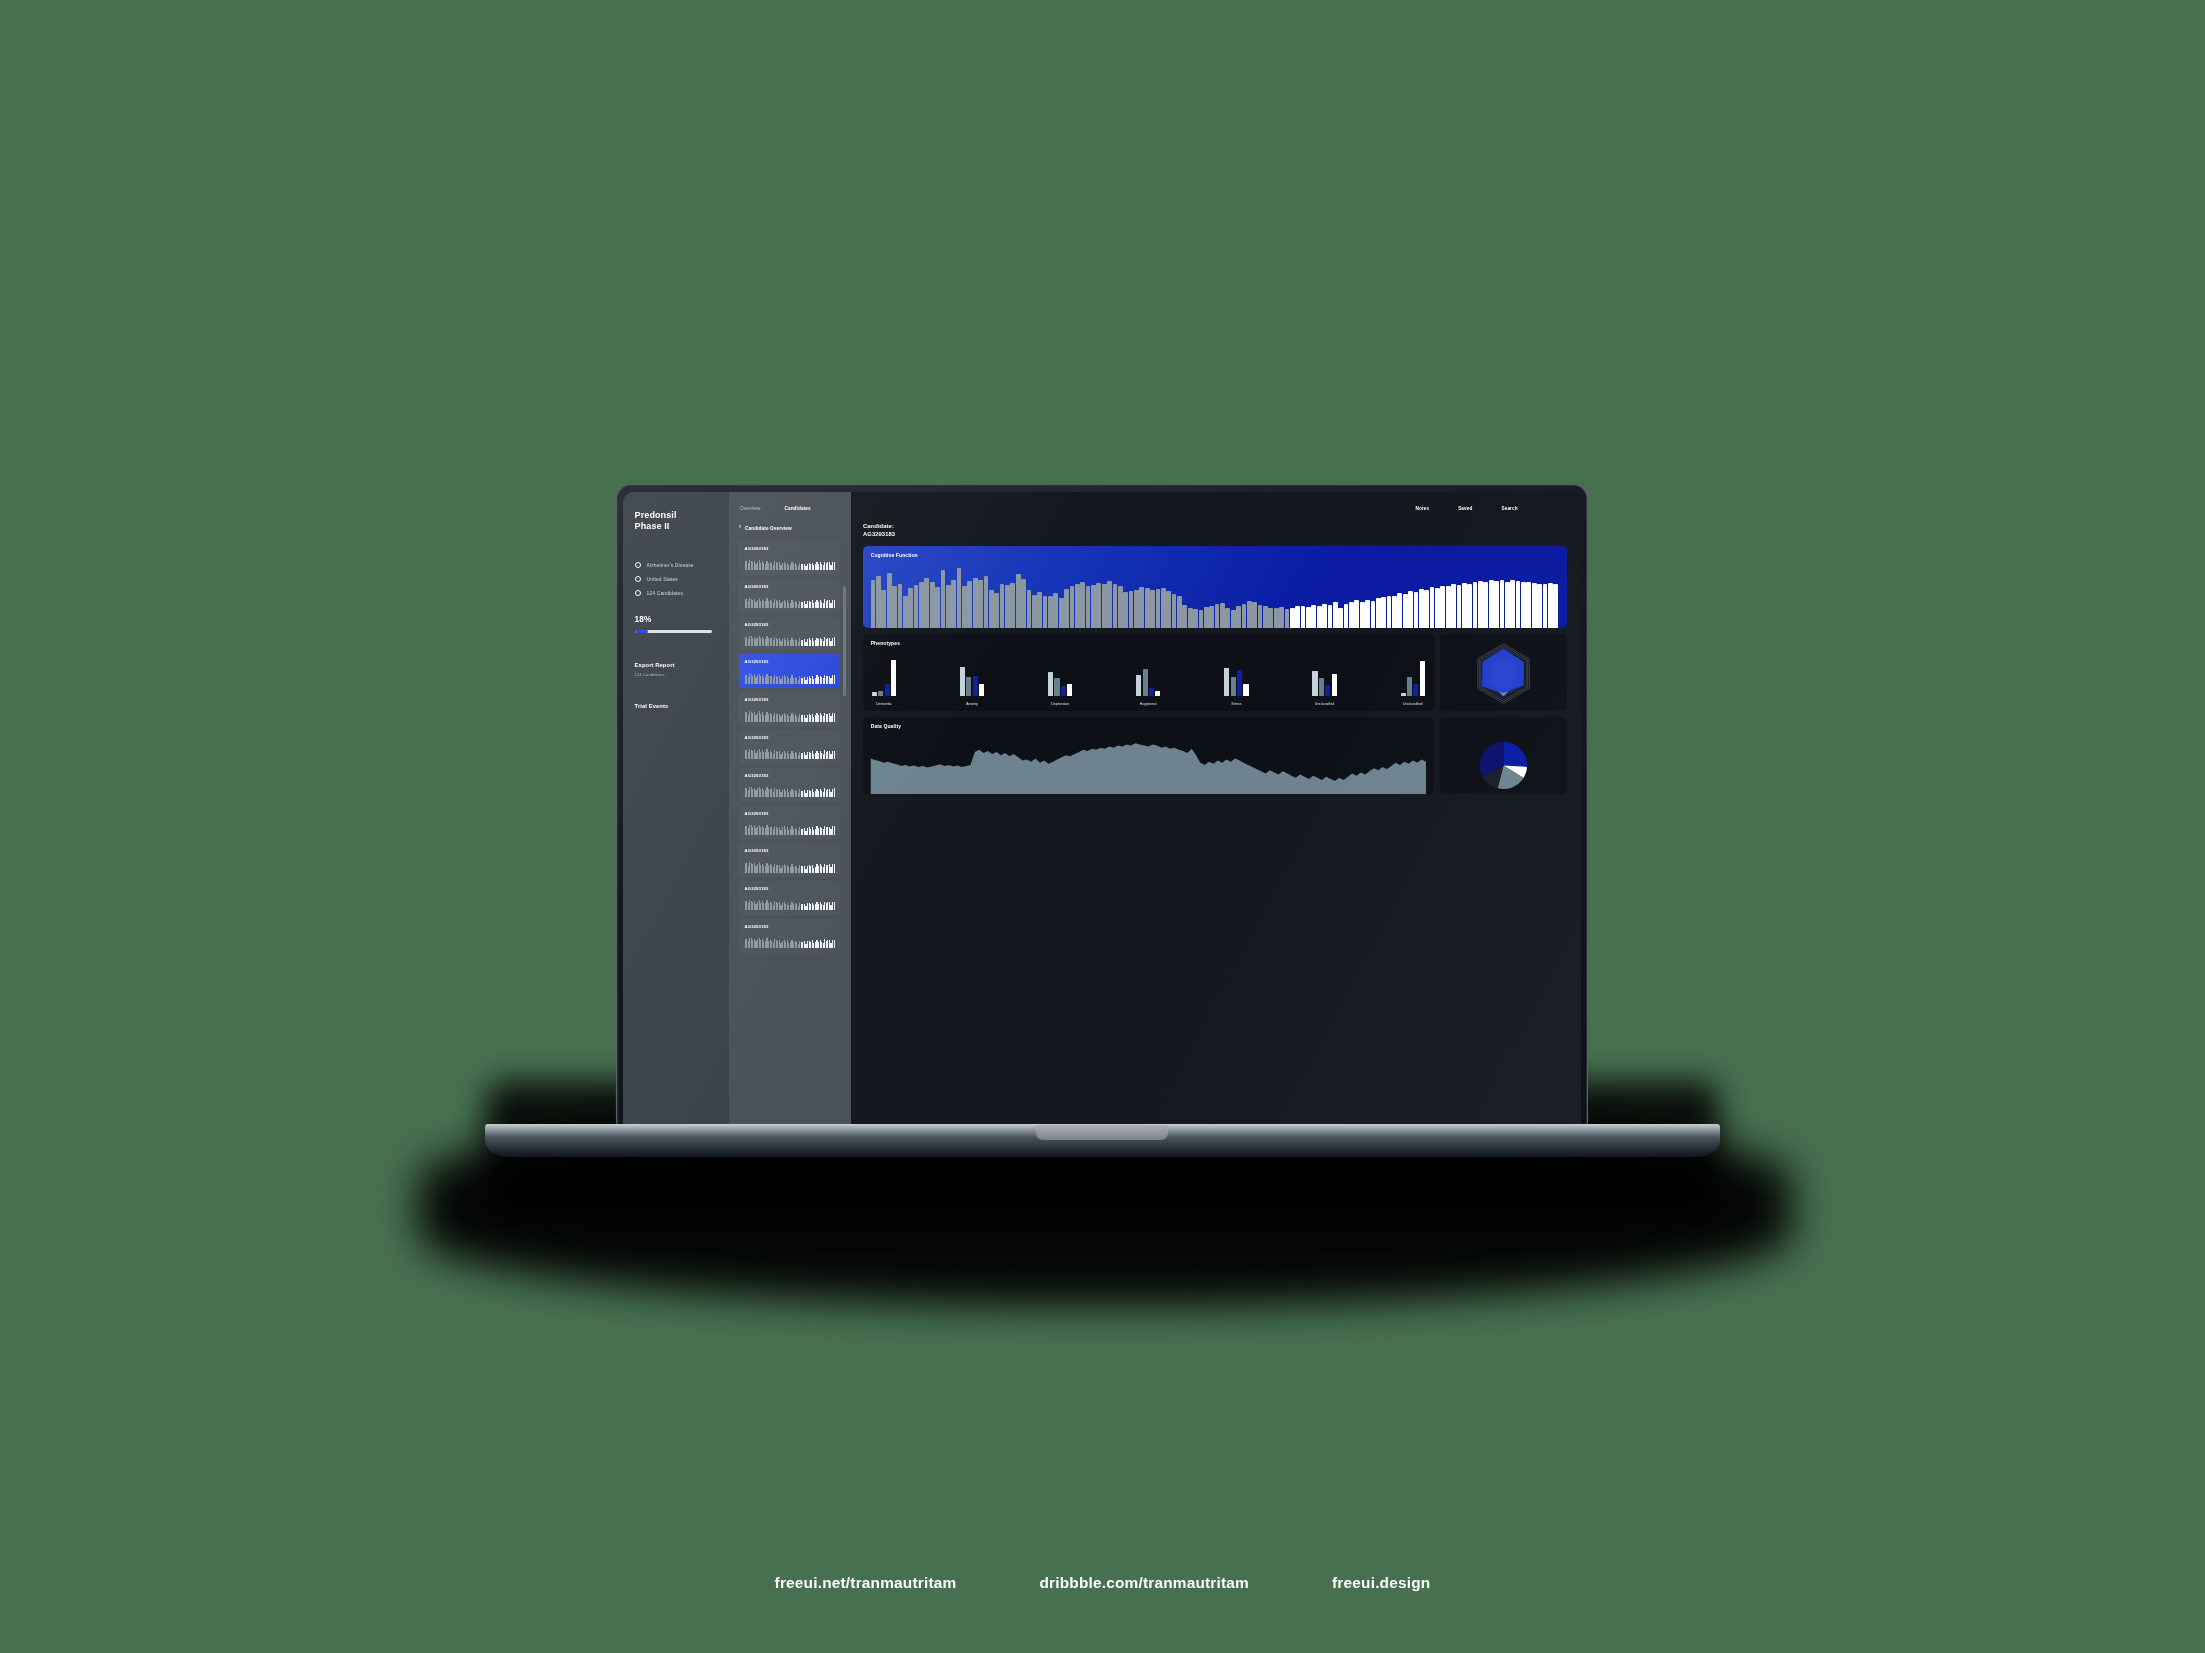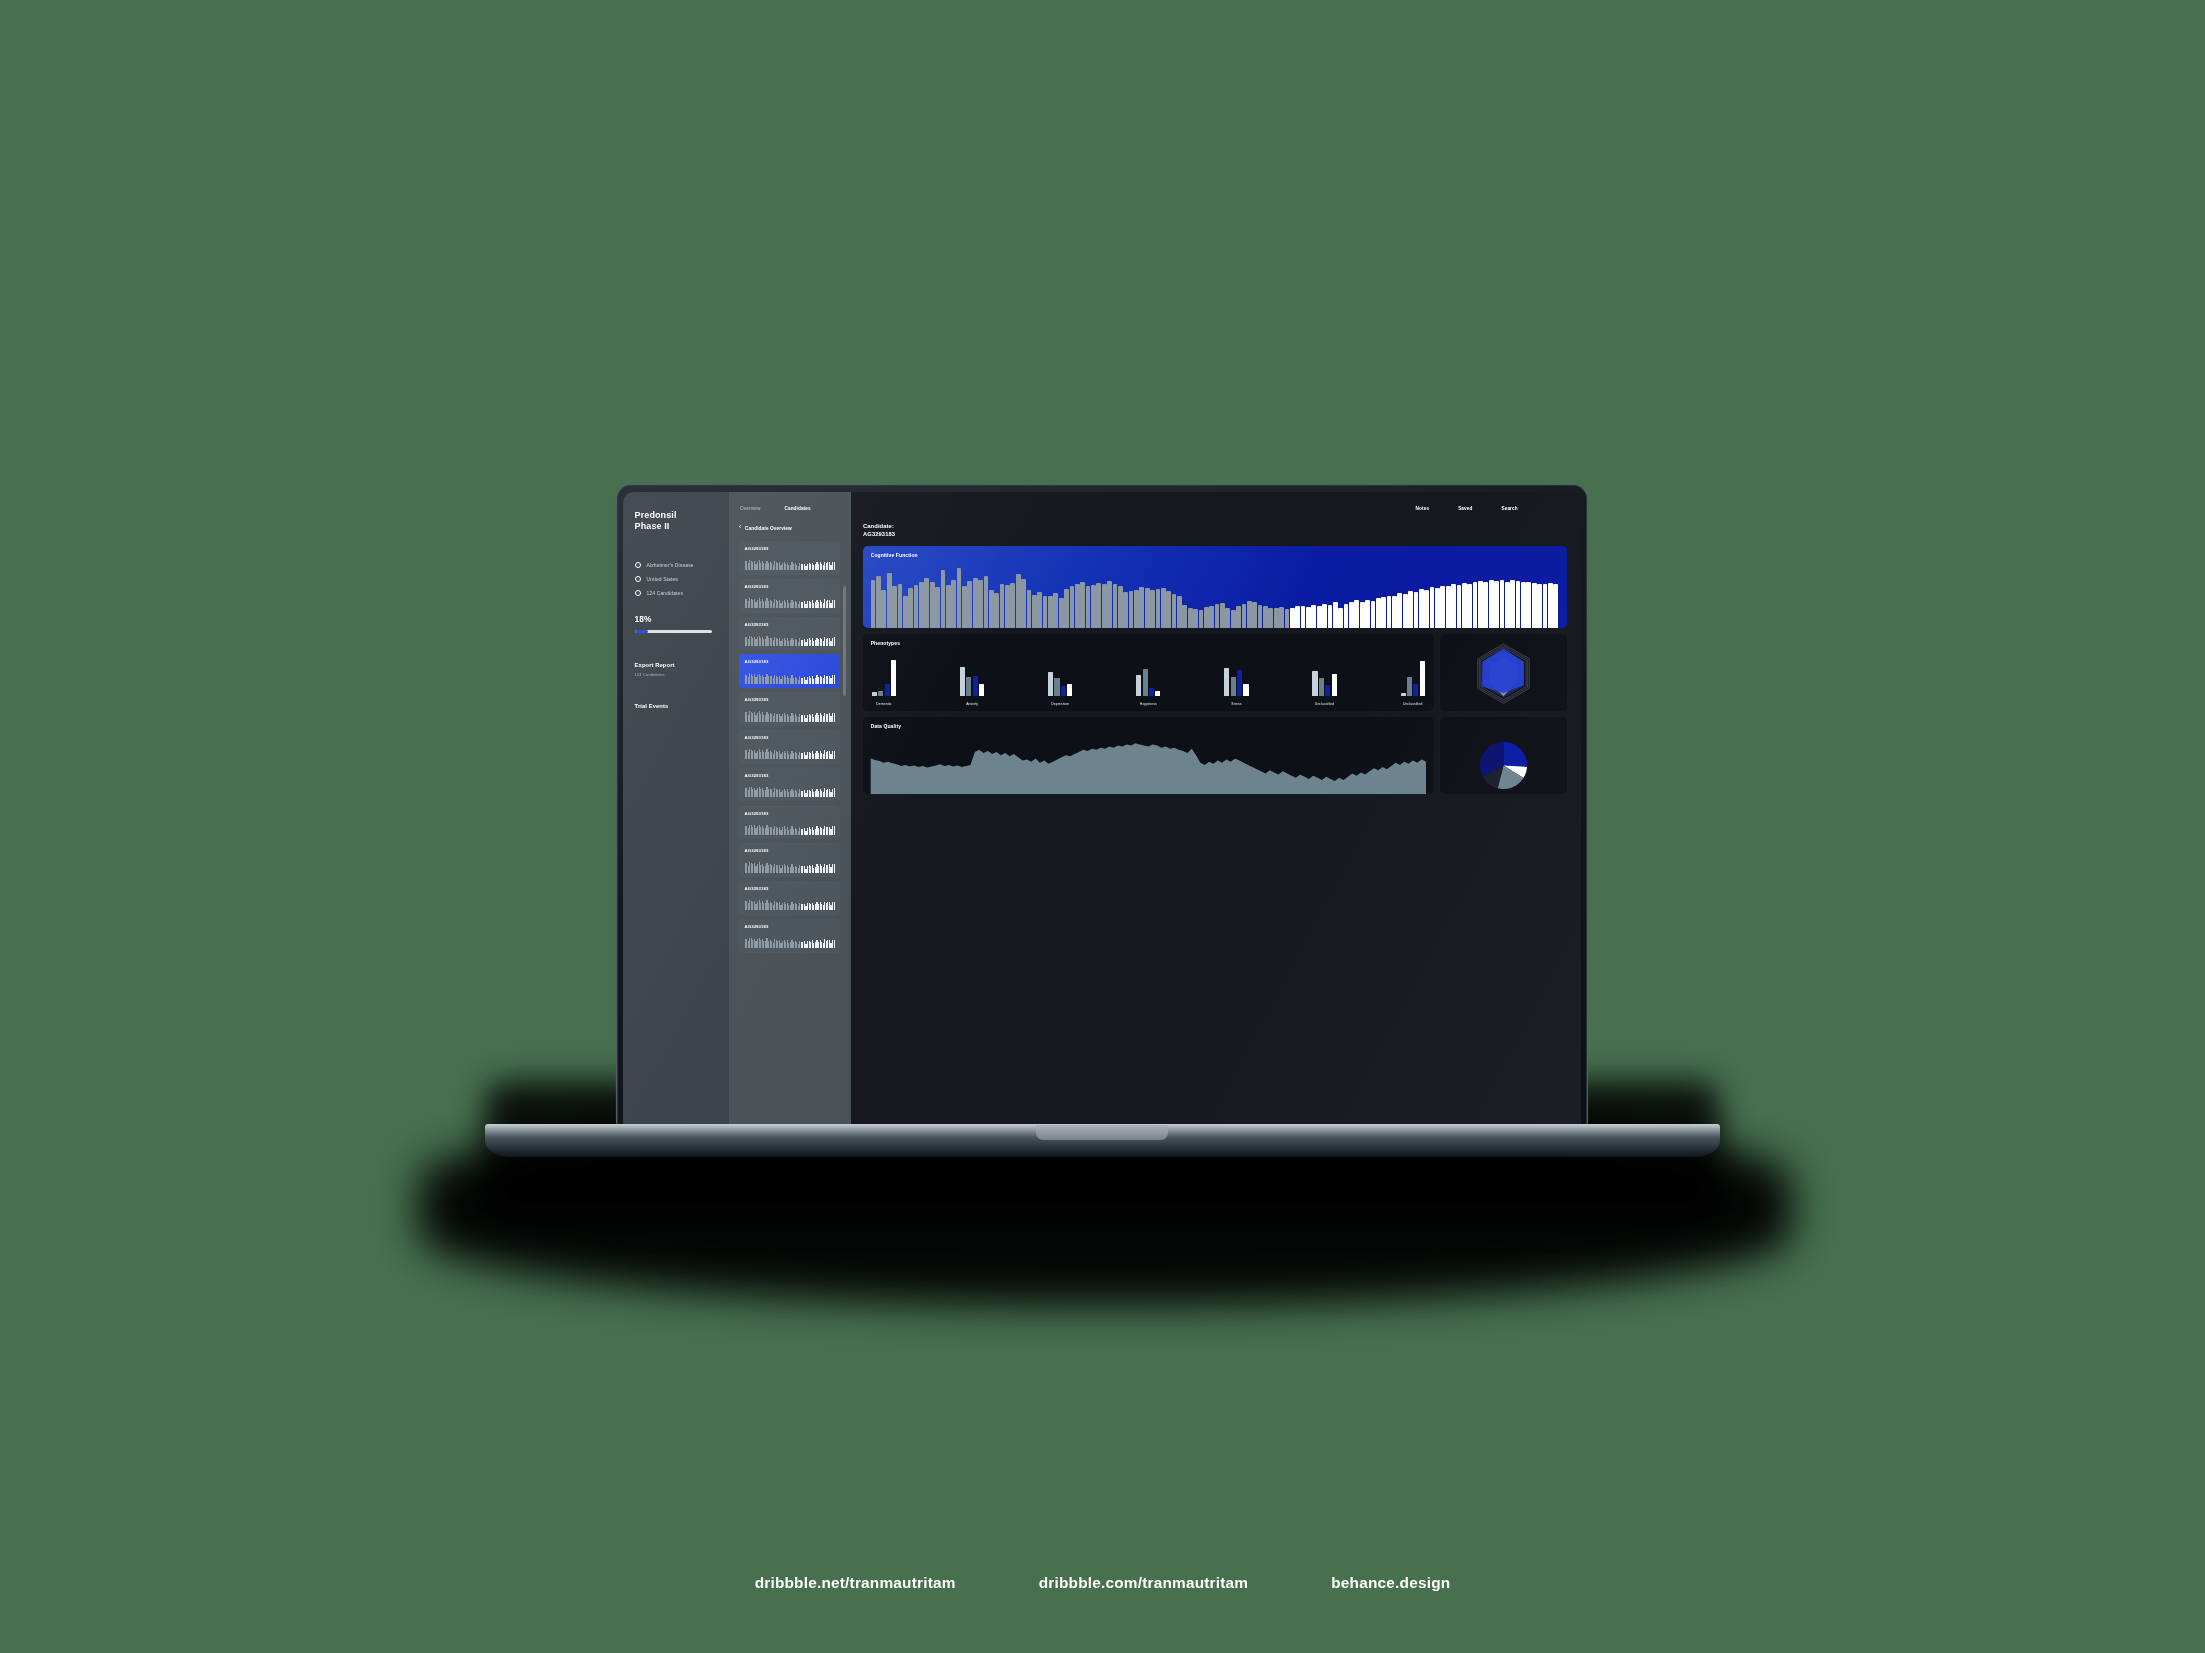--- a/index.html
+++ b/index.html
@@ -1148,17 +1148,17 @@
 
       <div class="lap-glare"></div>
     </div>
   </div>
 
   <div class="lap-base"></div>
   <div class="lap-notch"></div>
 </div>
 
 <div class="credits" id="credits">
-    <span>dribbble.net/tranmautritam</span>
+    <span>freeui.net/tranmautritam</span>
     <span>dribbble.com/tranmautritam</span>
-    <span>behance.design</span>
+    <span>freeui.design</span>
   </div>
 
 
 </body></html>

